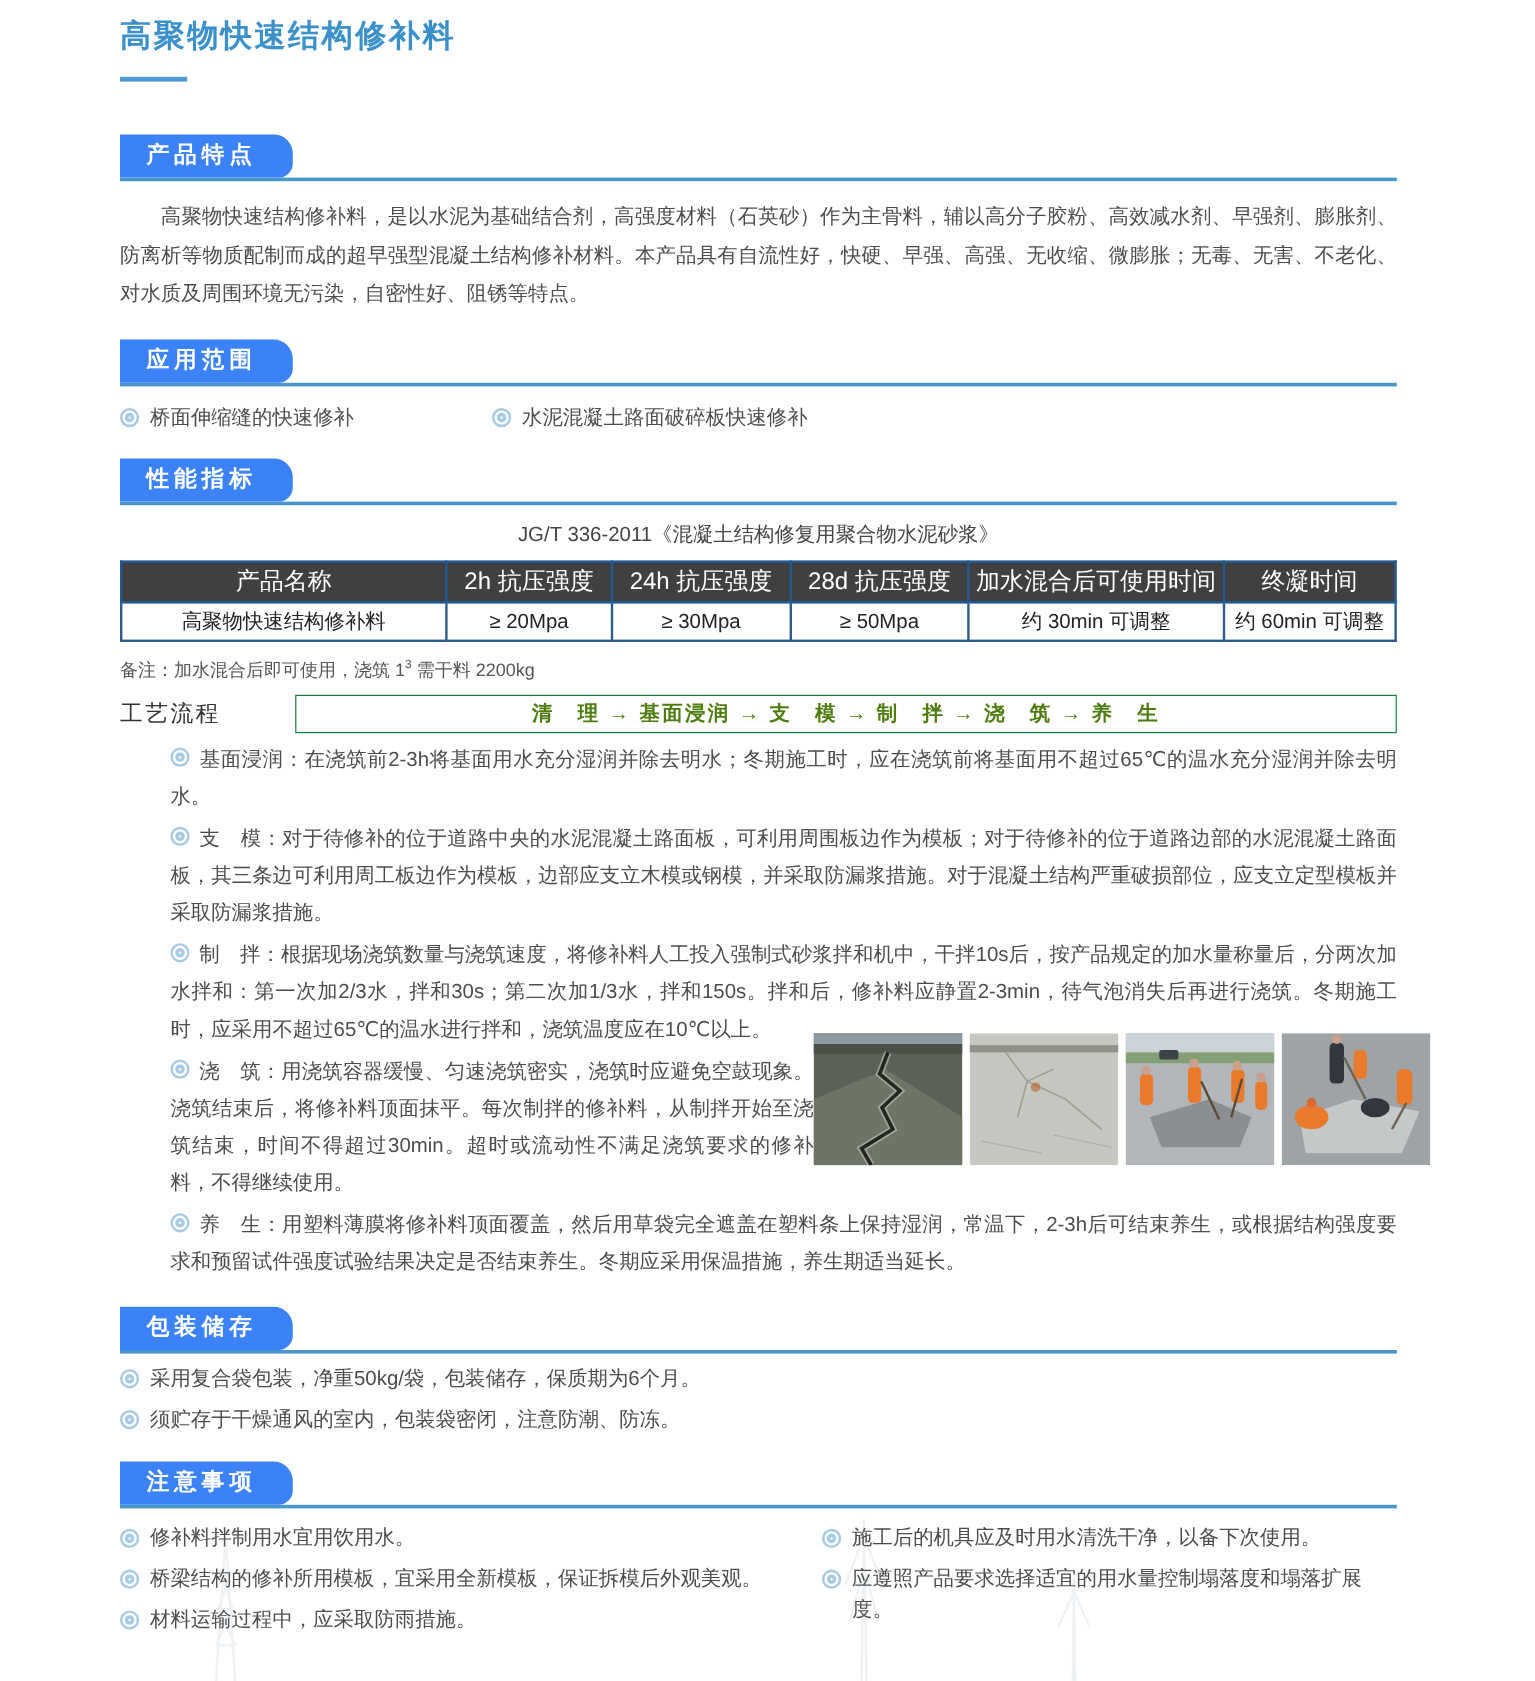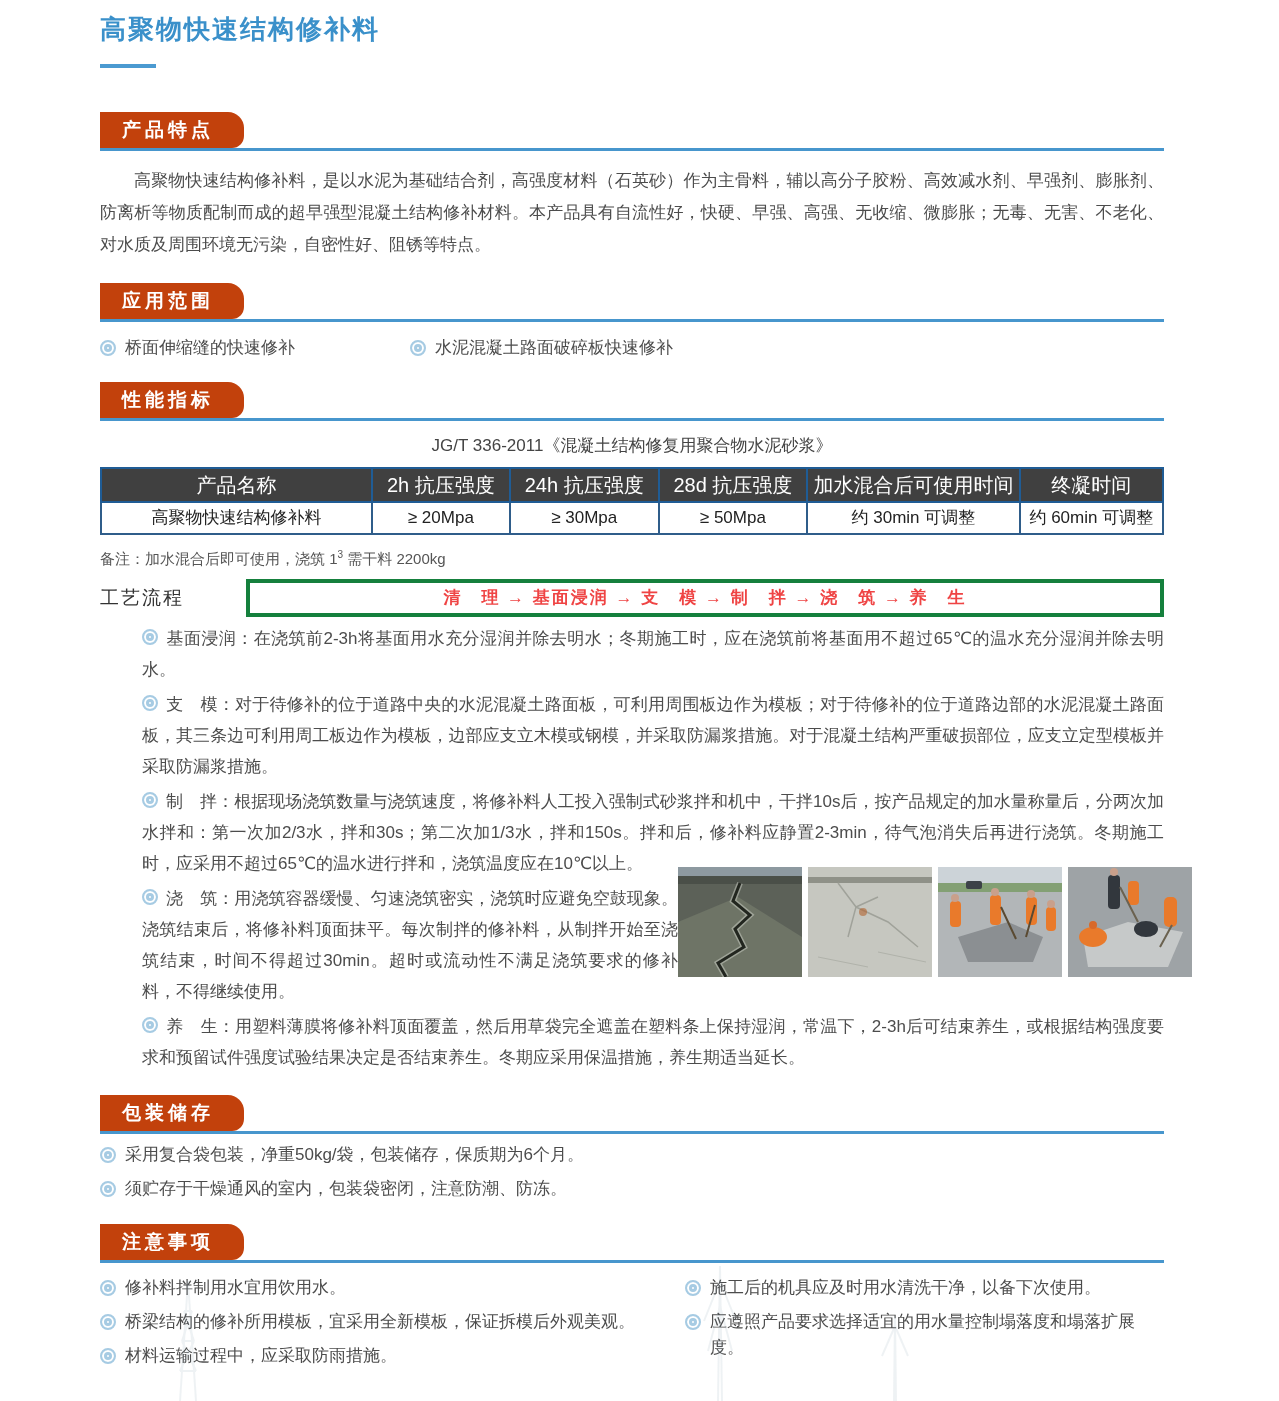--- a/index.html
+++ b/index.html
@@ -8,21 +8,21 @@
     font-family:"Liberation Sans","DejaVu Sans",sans-serif;
     color:#4a4a4a;position:relative;overflow:hidden;
   }
   .content{width:1064px;margin-left:100px;padding-top:12px;position:relative;}
 
   .page-title{color:#3a90ca;font-size:26px;font-weight:bold;letter-spacing:2px;line-height:34px;}
   .title-dash{width:56px;height:4px;background:#4b9ad1;margin-top:18px;}
 
   .sec-header{border-bottom:3px solid #4796cd;height:36px;margin-top:22px;}
   .sec-header .tab{
-    display:inline-block;height:36px;line-height:36px;background:#c2410c;color:#fff;
+    display:inline-block;height:36px;line-height:36px;background:#3b82f6;color:#fff;
     padding:0 30px 0 22px;font-size:19px;font-weight:bold;letter-spacing:4px;
     border-radius:0 16px 12px 0;
   }
   .mt-first{margin-top:44px;}
 
   .para{font-size:17px;line-height:32px;color:#4c4c4c;margin:14px 0 0 0;text-indent:2em;text-align:justify;}
 
   .ring{
     display:inline-block;width:12px;height:12px;border-radius:50%;
     border:2px solid #a6cbe3;background:#fff;
@@ -43,21 +43,21 @@
   table.perf td{
     border:2px solid #2f5d8a;font-size:17px;color:#222;text-align:center;
     padding:5px 3px;line-height:20px;background:#fff;
   }
   .note-line{font-size:15px;color:#555;margin-top:10px;line-height:20px;}
   .note-line sup{font-size:10px;}
 
   .flow-row{display:flex;align-items:center;margin-top:10px;}
   .flow-label{font-size:19px;color:#333;width:146px;flex:none;letter-spacing:2px;}
   .flow-box{
-    flex:1;border:4px solid #15803d;text-align:center;font-size:17px;color:#ef4444;
+    flex:1;border:1px solid #15803d;text-align:center;font-size:17px;color:#4d7c0f;
     line-height:30px;font-weight:bold;letter-spacing:2px;
   }
 
   .step{font-size:17px;line-height:31px;color:#4c4c4c;margin:4px 0 0 0;text-align:justify;}
   .step .ring{margin-right:8px;}
   .steps{margin-top:6px;margin-left:42px;}
 
   .pour-row{display:flex;align-items:flex-start;margin-top:2px;}
   .pour-row .step{flex:0 0 536px;margin-top:2px;}
   .photo-strip{display:flex;gap:6px;margin-left:auto;margin-top:-14px;}

